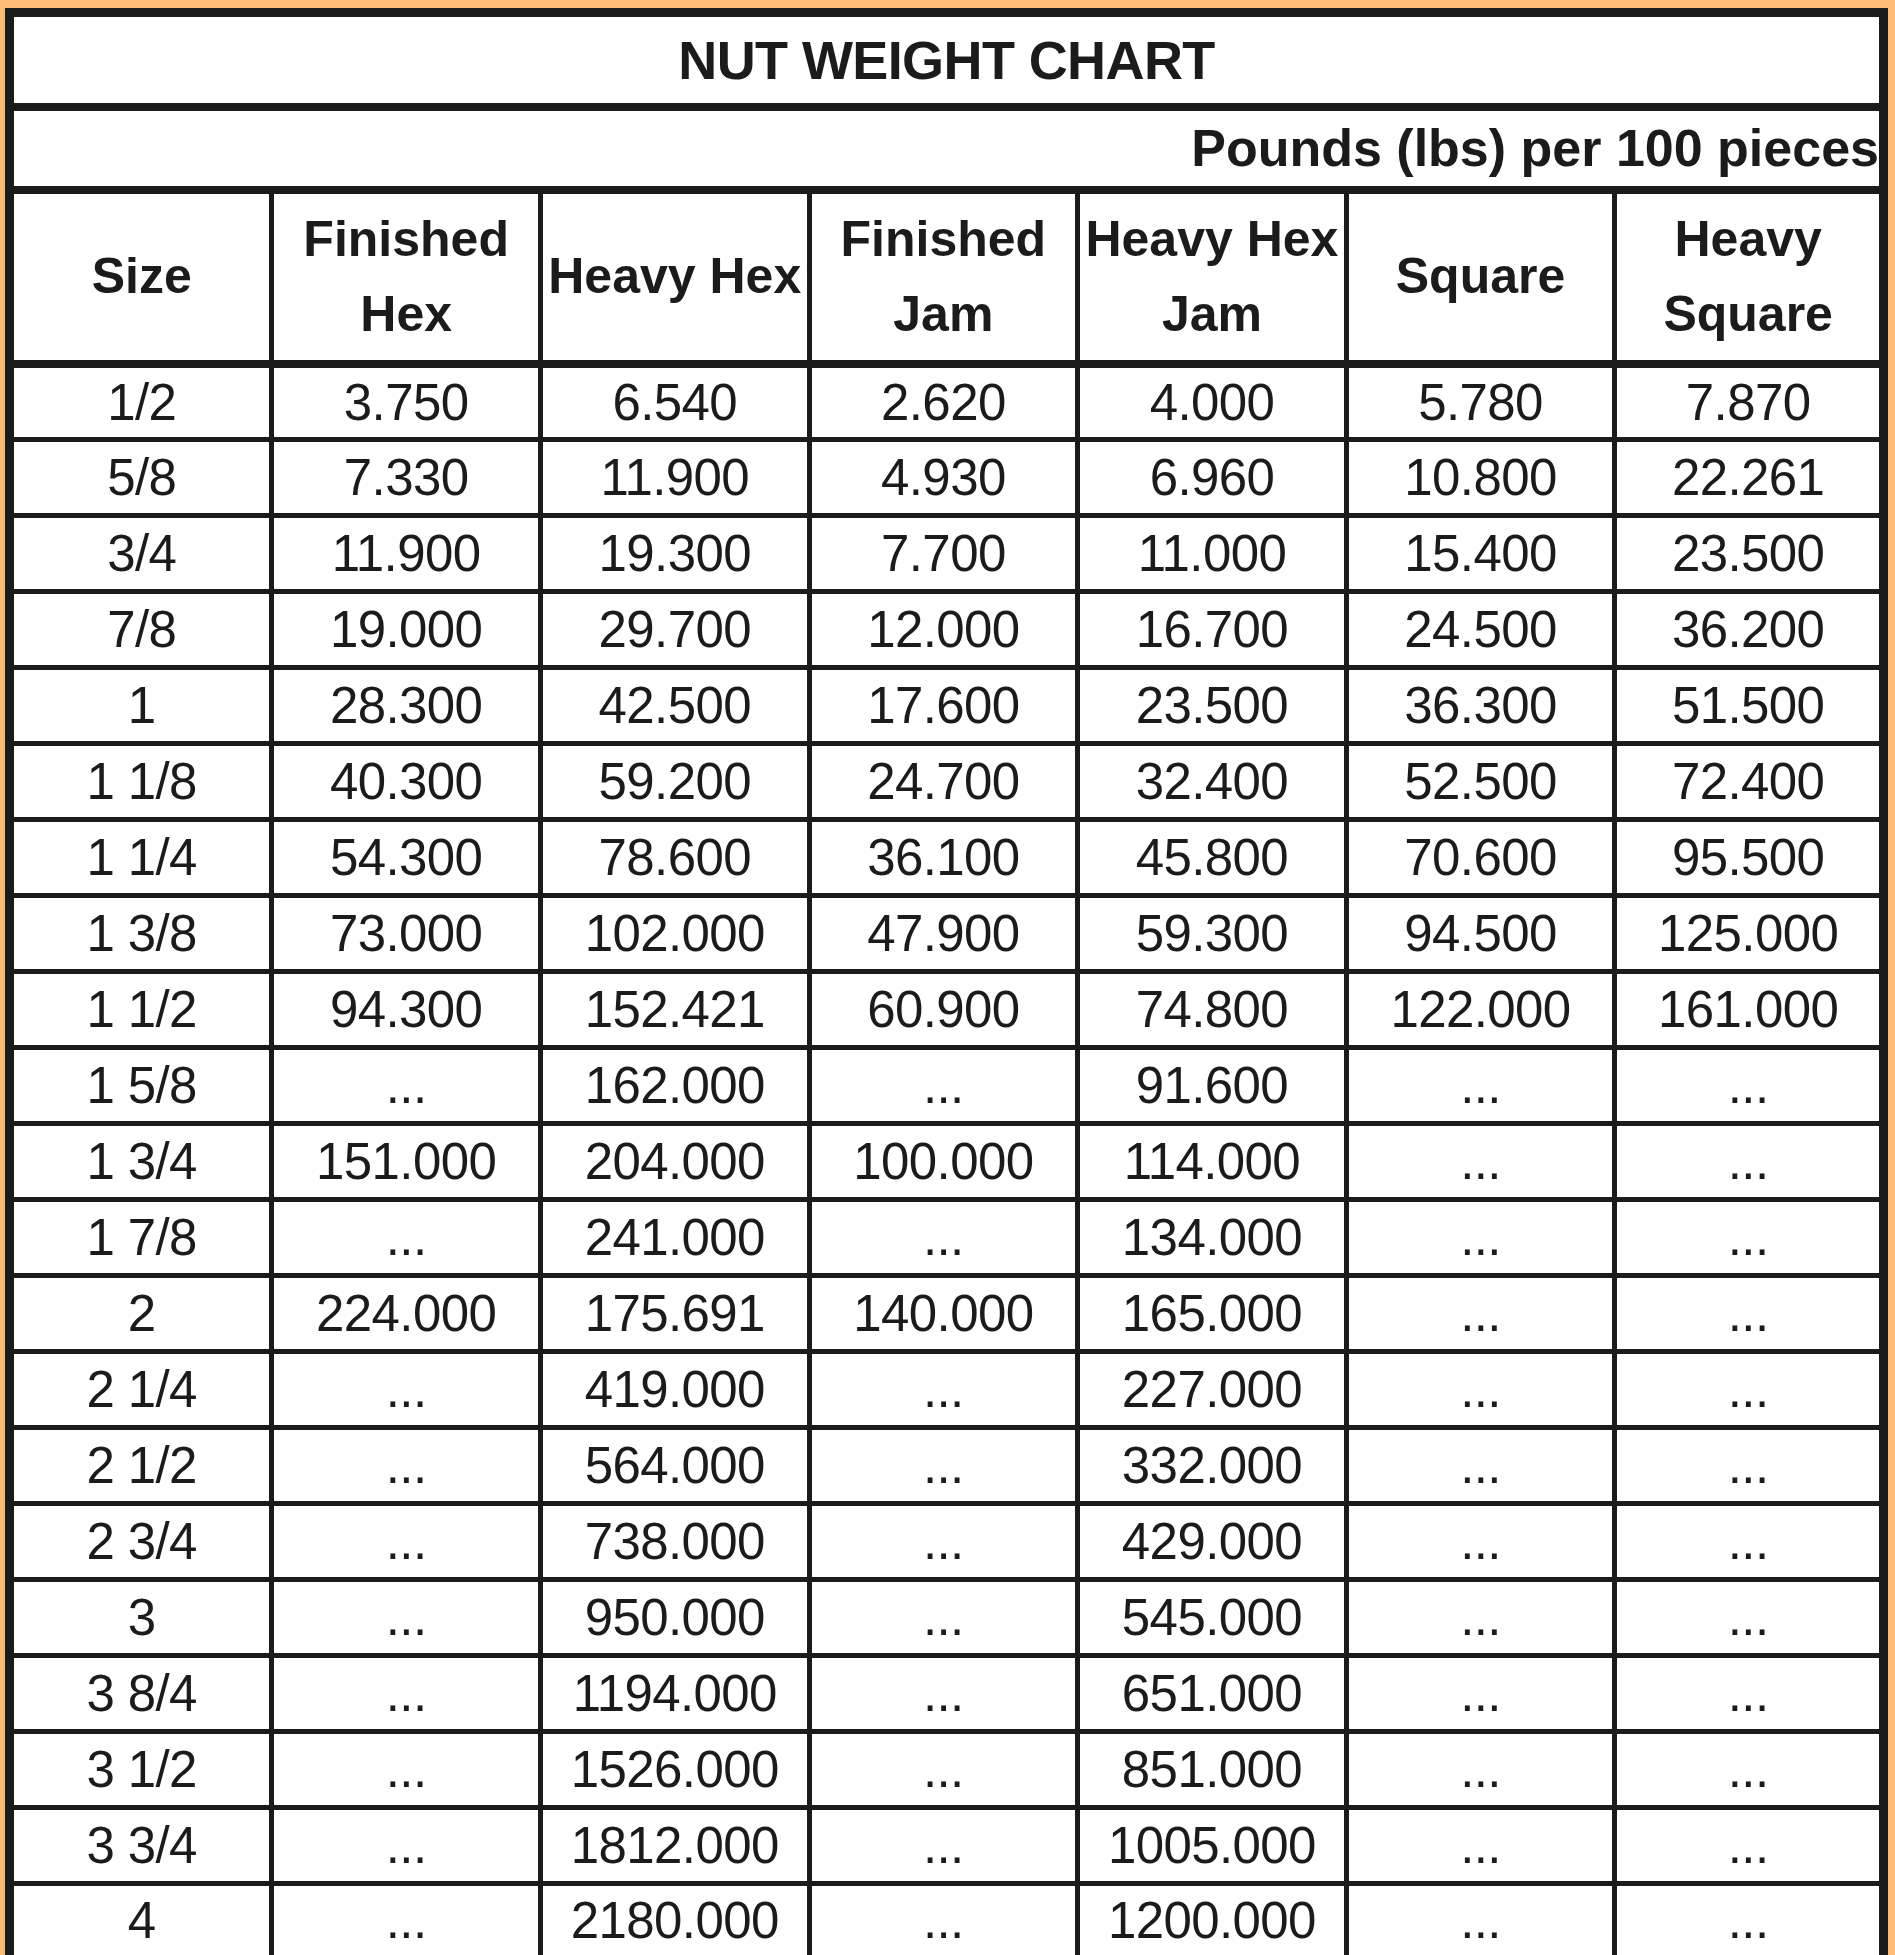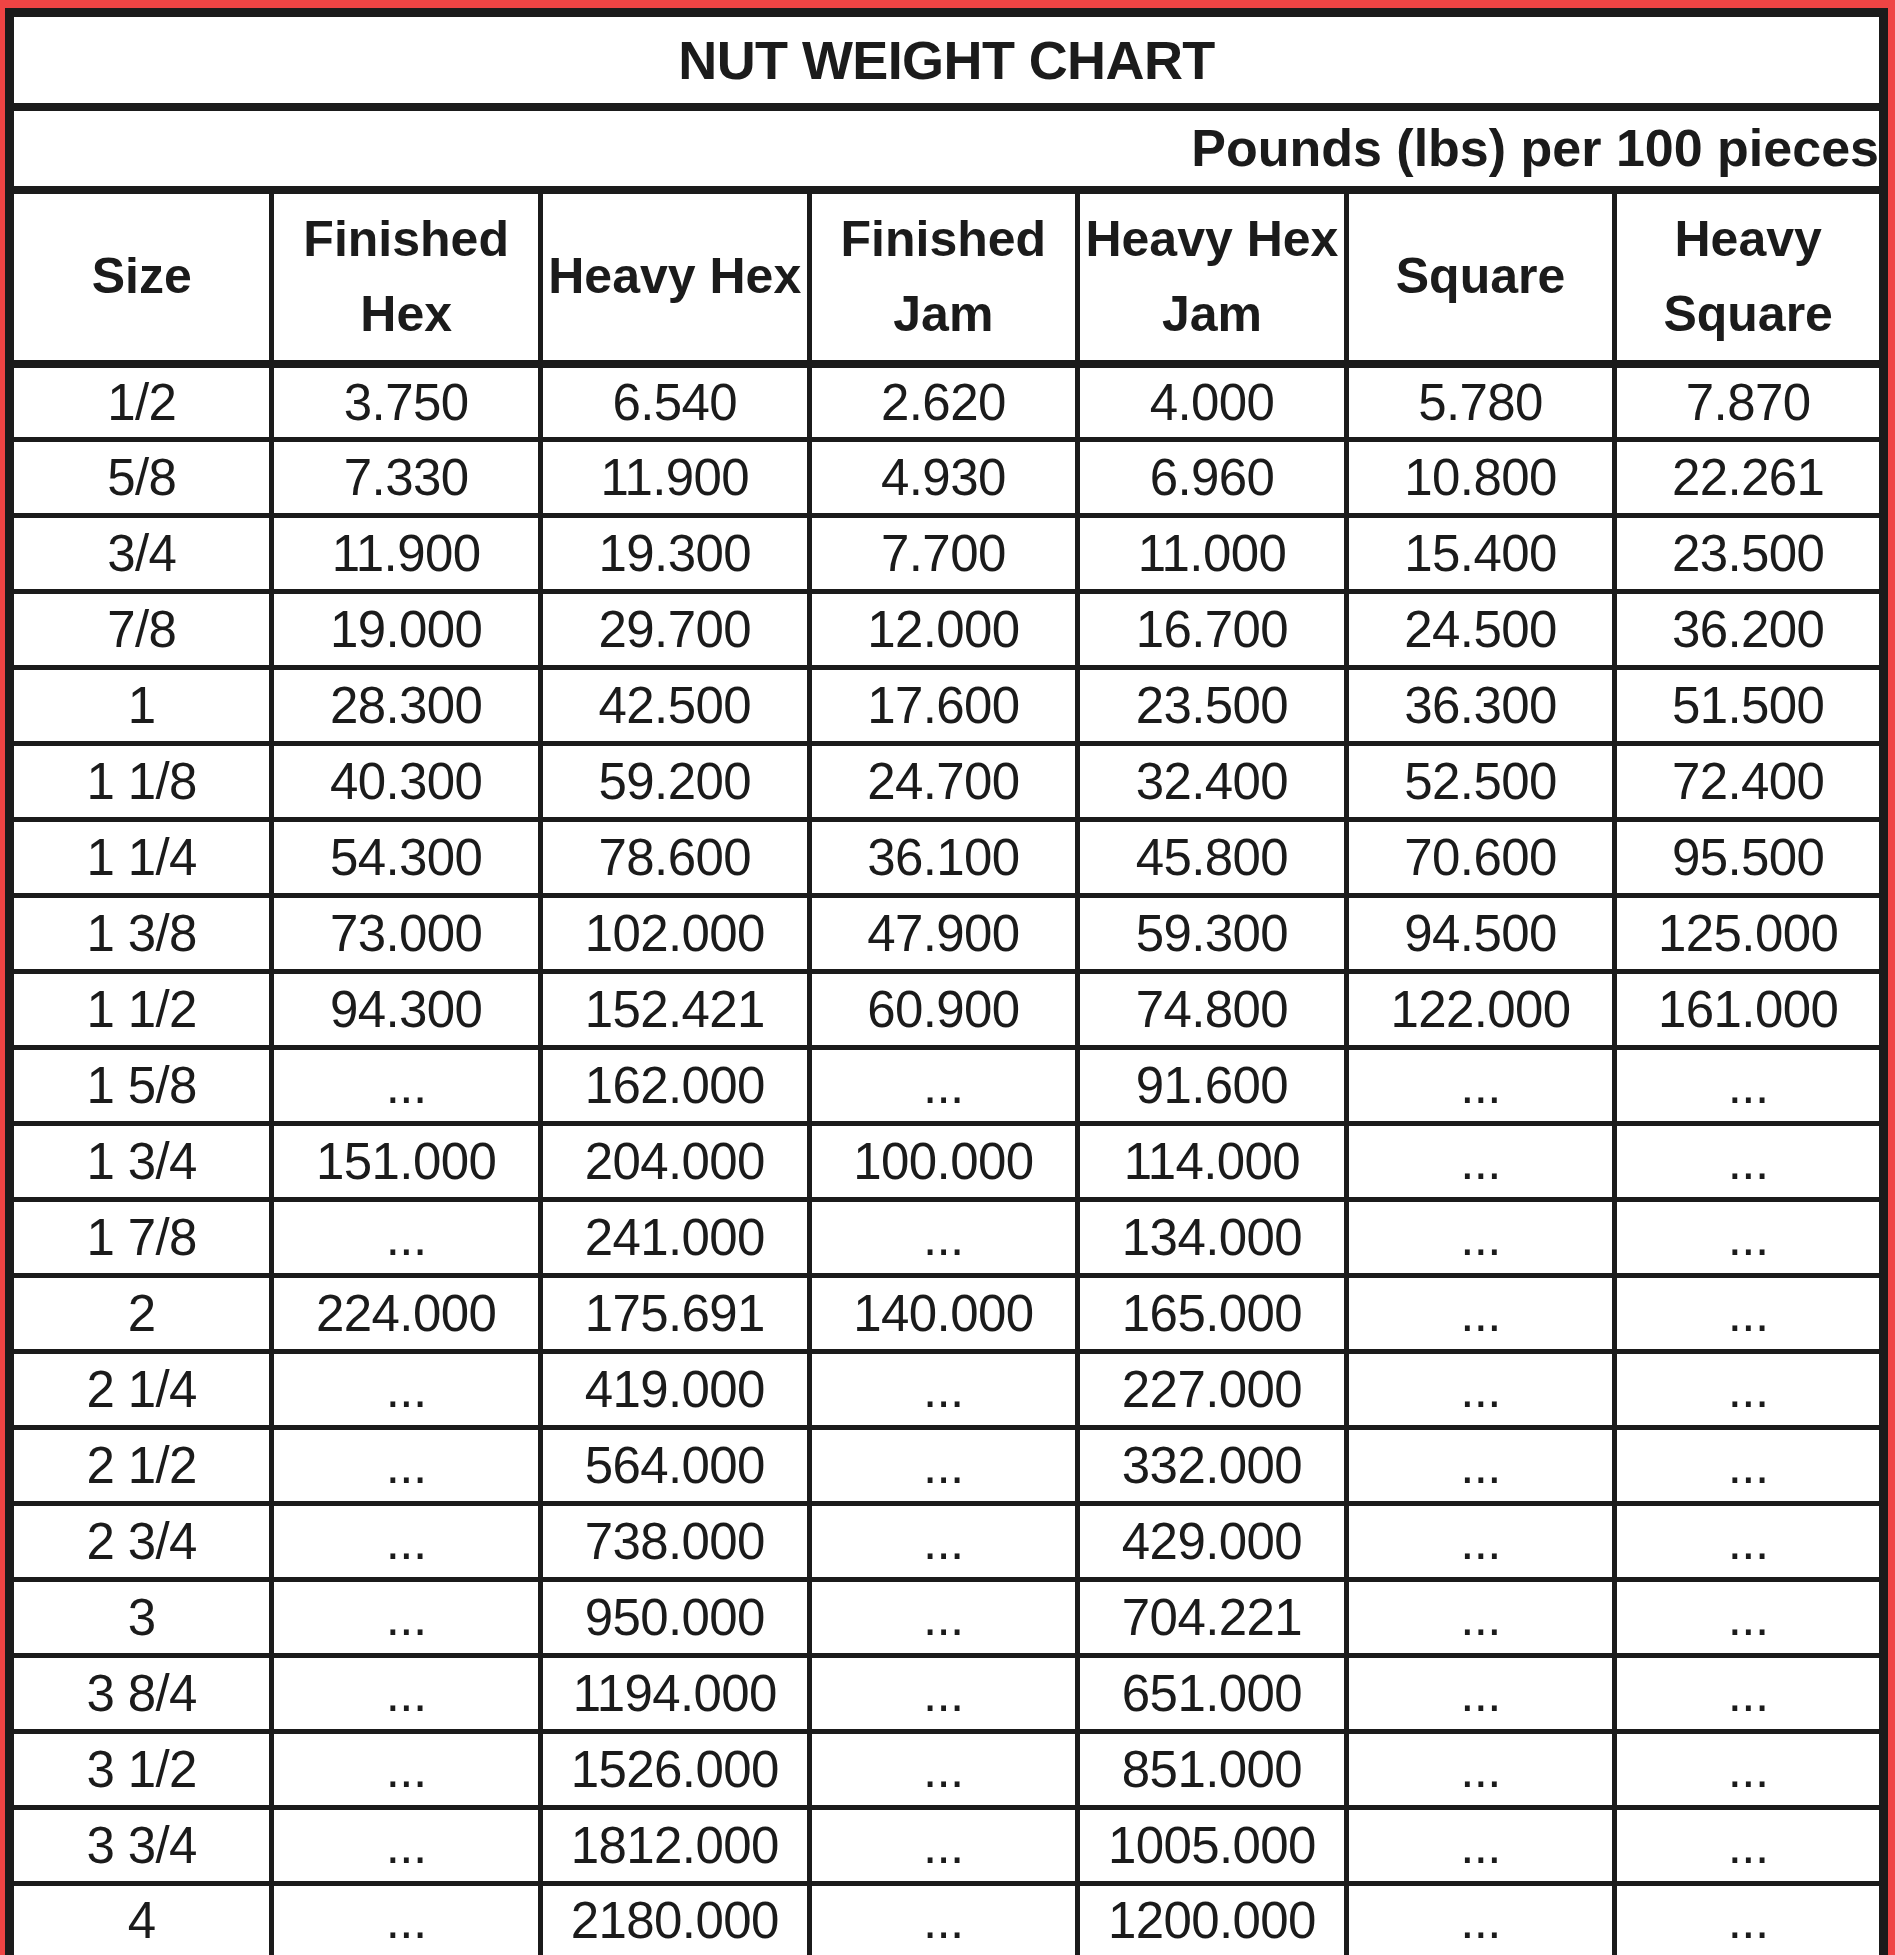--- a/index.html
+++ b/index.html
@@ -1,20 +1,20 @@
 <!DOCTYPE html>
 <html style="font-size:10px"><head>
 <meta charset="utf-8">
 <style>
   html, body { margin: 0; padding: 0; background: #ffffff; }
   .page {
     position: relative;
     width: 1895px;
     height: 1955px;
-    background: #ef4444;
+    background: #fdba74;
     font-family: "Liberation Sans", "DejaVu Sans", sans-serif;
     color: #1b1b1b;
   }
   table.nut-table {
     position: absolute;
     left: 5px;
     top: 7.5px;
     width: 1883px;
     height: 1939px;
     border-collapse: collapse;
@@ -237,21 +237,21 @@
       <td>...</td>
       <td>429.000</td>
       <td>...</td>
       <td>...</td>
     </tr>
         <tr>
       <td>3</td>
       <td>...</td>
       <td>950.000</td>
       <td>...</td>
-      <td>704.221</td>
+      <td>545.000</td>
       <td>...</td>
       <td>...</td>
     </tr>
         <tr>
       <td>3 8/4</td>
       <td>...</td>
       <td>1194.000</td>
       <td>...</td>
       <td>651.000</td>
       <td>...</td>

